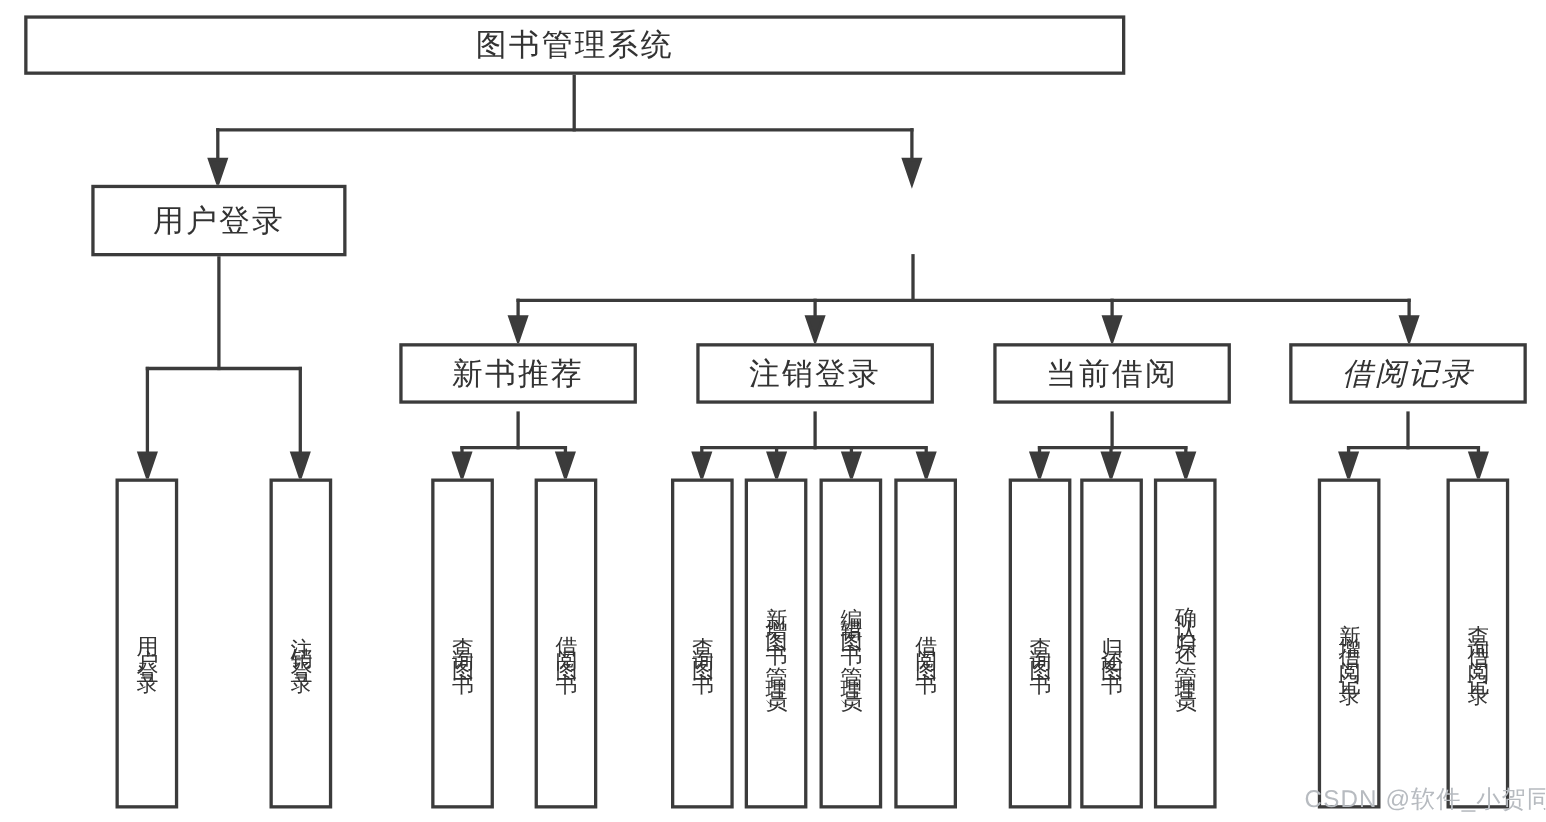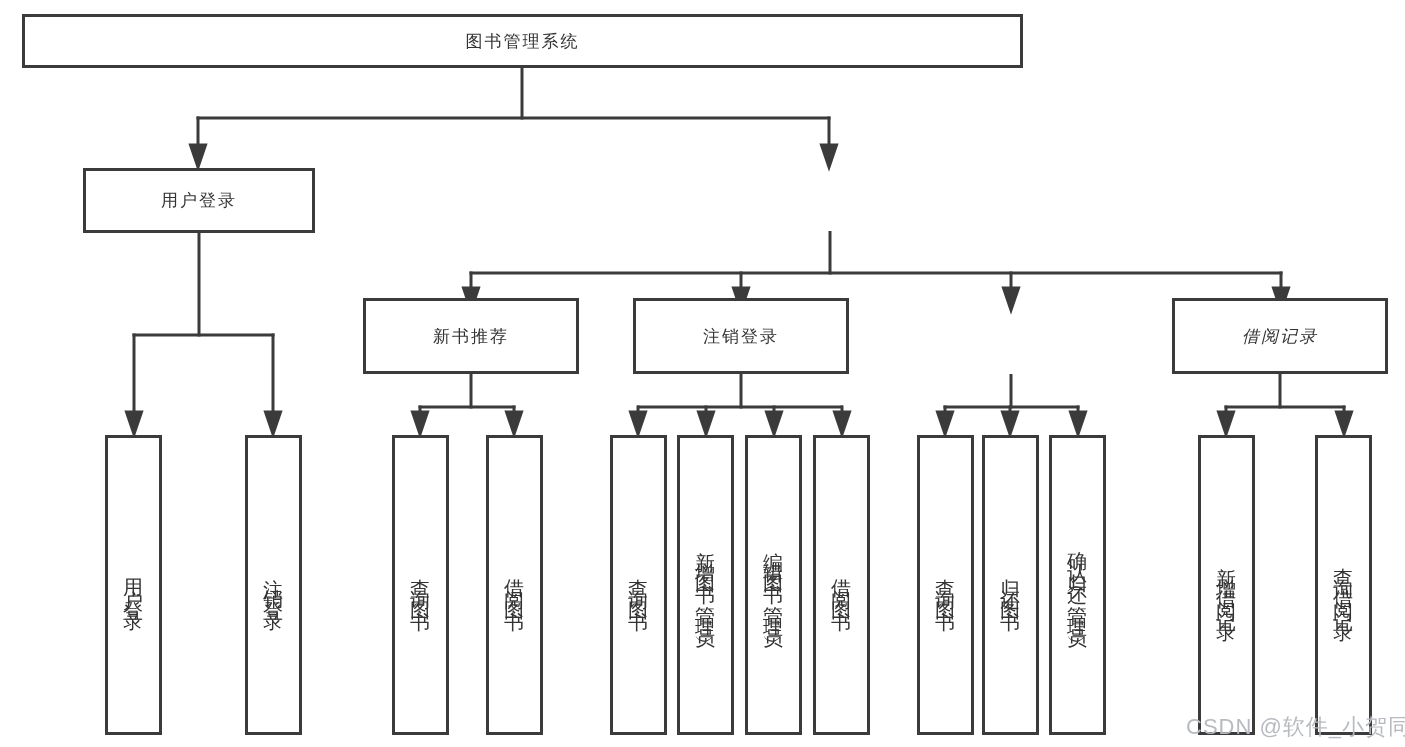--- a/index.html
+++ b/index.html
@@ -21,27 +21,27 @@
     position: absolute;
     box-sizing: border-box;
     background: #ffffff;
     border: 3px solid #3b3b3b;
     display: flex;
     align-items: center;
     justify-content: center;
     color: #333333;
   }
   .hnode span {
-    font-size: 17px;
+    font-size: 28px;
     letter-spacing: 2px;
     white-space: nowrap;
   }
   .root-node { left: 22px; top: 14px; width: 1001px; height: 54px; }
   .branch-node { top: 168px; height: 65px; }
-  .l3-node { top: 298px; width: 216px; height: 76px; text-align: center; }
+  .l3-node { top: 312px; width: 216px; height: 55px; text-align: center; }
   .leaf {
     top: 435px;
     width: 57px;
     height: 300px;
   }
   .leaf span {
     writing-mode: vertical-rl;
     font-size: 20px;
     line-height: 1;
     letter-spacing: 11px;
@@ -133,20 +133,23 @@
   <div class="node hnode branch-node" style="left:83px; width:232px;">
     <span>用户登录</span>
   </div>
 
   <div class="node hnode l3-node" style="left:363px;">
     <span>新书推荐</span>
   </div>
   <div class="node hnode l3-node" style="left:633px;">
     <span>注销登录</span>
   </div>
+  <div class="node hnode l3-node" style="left:903px;">
+    <span>当前借阅</span>
+  </div>
   <div class="node hnode l3-node" style="left:1172px;font-style:italic;">
     <span>借阅记录</span>
   </div>
 
   <div class="node leaf" style="left:105px;">
     <span>用户登录</span>
   </div>
   <div class="node leaf" style="left:245px;">
     <span>注销登录</span>
   </div>

